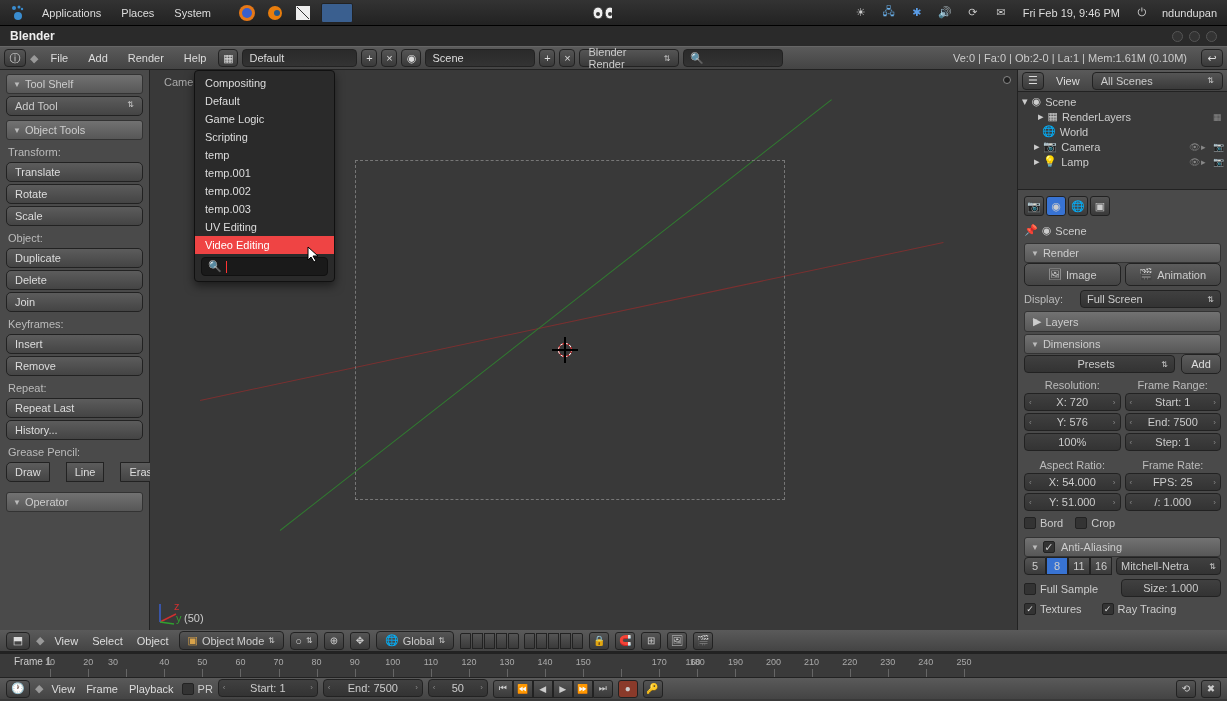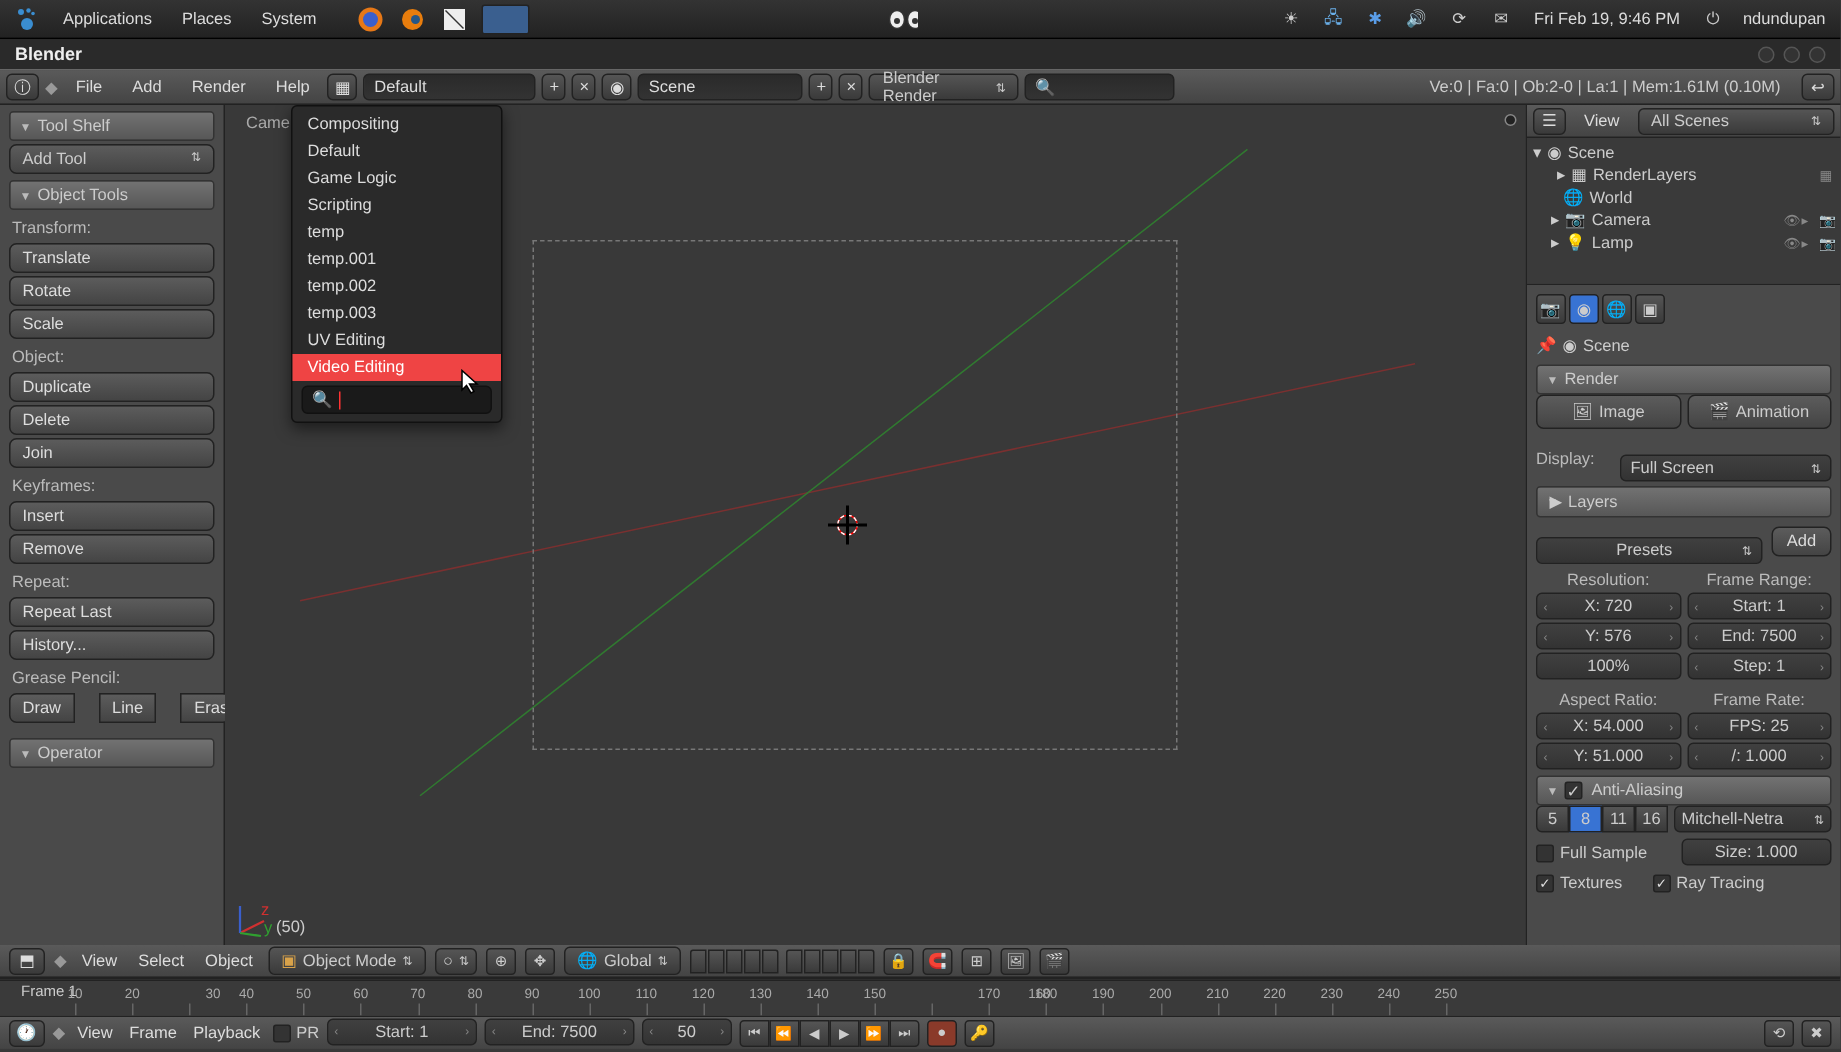--- a/index.html
+++ b/index.html
@@ -53,21 +53,21 @@
 .orow .tog span { width:10px; height:10px; font-size:9px; color:#888;}
 .props { flex:1; overflow:hidden; padding:4px 6px; }
 .propshdr { height:24px; display:flex; align-items:center; gap:2px; margin-bottom:4px;}
 .propshdr .pbtn { width:20px; height:20px; background:linear-gradient(#555,#3a3a3a); border:1px solid #222; border-radius:3px; display:flex; align-items:center; justify-content:center; cursor:pointer;}
 .propshdr .pbtn.active { background:#3873d3; }
 .pinrow { display:flex; align-items:center; gap:4px; padding:2px 0 4px; color:#ddd;}
 .renderbtn { display:flex; gap:4px; margin-bottom:4px;}
 .renderbtn .rb { flex:1; background:linear-gradient(#5c5c5c,#444); border:1px solid #222; border-radius:5px; padding:4px; text-align:center; cursor:pointer; display:flex; align-items:center; justify-content:center; gap:4px;}
 .fldrow { display:flex; align-items:center; gap:6px; margin-bottom:3px;}
 .fldrow .lbl { width:50px; color:#bbb; }
-.selectf { flex:1; background:linear-gradient(#404040,#333); border:1px solid #222; border-radius:4px; padding:2px 6px; display:flex; align-items:center; justify-content:space-between; cursor:pointer;margin-top:13px;}
+.selectf { flex:1; background:linear-gradient(#404040,#333); border:1px solid #222; border-radius:4px; padding:2px 6px; display:flex; align-items:center; justify-content:space-between; cursor:pointer;}
 .twocol { display:flex; gap:4px; }
 .twocol .col { flex:1; }
 .collbl { color:#bbb; text-align:center; padding:2px 0;}
 .numfield { background:linear-gradient(#404040,#333); border:1px solid #222; border-radius:4px; padding:2px 4px; display:flex; align-items:center; justify-content:space-between; cursor:pointer; margin-bottom:2px; font-size:10px;}
 .numfield .ar { color:#888; font-size:8px; }
 .checkb { display:flex; align-items:center; gap:4px; padding:2px 0; }
 .checkb .box { width:12px; height:12px; background:#333; border:1px solid #222; border-radius:2px; display:flex; align-items:center; justify-content:center; font-size:9px; color:#ddd;}
 .aa-row { display:flex; gap:0; margin-bottom:4px;}
 .aa-row .ab { flex:0 0 22px; background:linear-gradient(#555,#3a3a3a); border:1px solid #222; padding:2px 0; text-align:center; cursor:pointer;}
 .aa-row .ab.active { background:#3873d3;}
@@ -347,20 +347,23 @@
           <span class="lbl">Display:</span>
           <div class="selectf">
             <span>Full Screen</span>
             <span style="font-size:8px">⇅</span>
           </div>
         </div>
       <div class="panelhdr" style="margin-top:2px">
           <span style="margin-left:-10px">▶ </span>
           <span>Layers</span>
         </div>
+      <div class="panelhdr">
+          <span>Dimensions</span>
+        </div>
       <div class="fldrow">
         <div class="selectf" style="flex:1">
             <span style="margin:0 auto">Presets</span>
             <span style="font-size:8px">⇅</span>
           </div>
         <div class="toolbtn" style="width:40px;text-align:center">Add</div>
       </div>
       <div class="twocol">
         <div class="col">
           <div class="collbl">Resolution:</div>
@@ -419,20 +422,30 @@
               <span class="ar">‹</span>
               <span>FPS: 25</span>
               <span class="ar">›</span>
             </div>
           <div class="numfield">
               <span class="ar">‹</span>
               <span>/: 1.000</span>
               <span class="ar">›</span>
             </div>
         </div>
+      </div>
+      <div style="display:flex;gap:12px;padding:2px 0 4px">
+        <div class="checkb">
+            <span class="box"></span>
+            <span>Bord</span>
+          </div>
+        <div class="checkb">
+            <span class="box"></span>
+            <span>Crop</span>
+          </div>
       </div>
       <div class="panelhdr">
           <span class="box" style="width:12px;height:12px;background:#333;border:1px solid #222;border-radius:2px;display:inline-flex;align-items:center;justify-content:center;margin-right:2px">✓</span>
           <span>Anti-Aliasing</span>
         </div>
       <div class="aa-row">
         <div class="ab">5</div>
         <div class="ab active">8</div>
         <div class="ab">11</div>
         <div class="ab">16</div>
@@ -507,21 +520,21 @@
 
 <div class="bottomstrip">
   <div class="timeline">
     <div class="flbl">Frame 1</div>
     <div class="ruler" id="ruler">
         <div class="tick" style="left: 38.0769px;"></div>
         <div class="ticklbl" style="left: 38.0769px;">10</div>
         <div class="tick" style="left: 76.1538px;"></div>
         <div class="ticklbl" style="left: 76.1538px;">20</div>
         <div class="tick" style="left: 114.231px;"></div>
-        <div class="ticklbl" style="left: 130px;">30</div>
+        <div class="ticklbl" style="left: 101px;">30</div>
         <div class="tick" style="left: 152.308px;"></div>
         <div class="ticklbl" style="left: 152.308px;">40</div>
         <div class="tick" style="left: 190.385px;"></div>
         <div class="ticklbl" style="left: 190.385px;">50</div>
         <div class="tick" style="left: 228.462px;"></div>
         <div class="ticklbl" style="left: 228.462px;">60</div>
         <div class="tick" style="left: 266.538px;"></div>
         <div class="ticklbl" style="left: 266.538px;">70</div>
         <div class="tick" style="left: 304.615px;"></div>
         <div class="ticklbl" style="left: 304.615px;">80</div>

